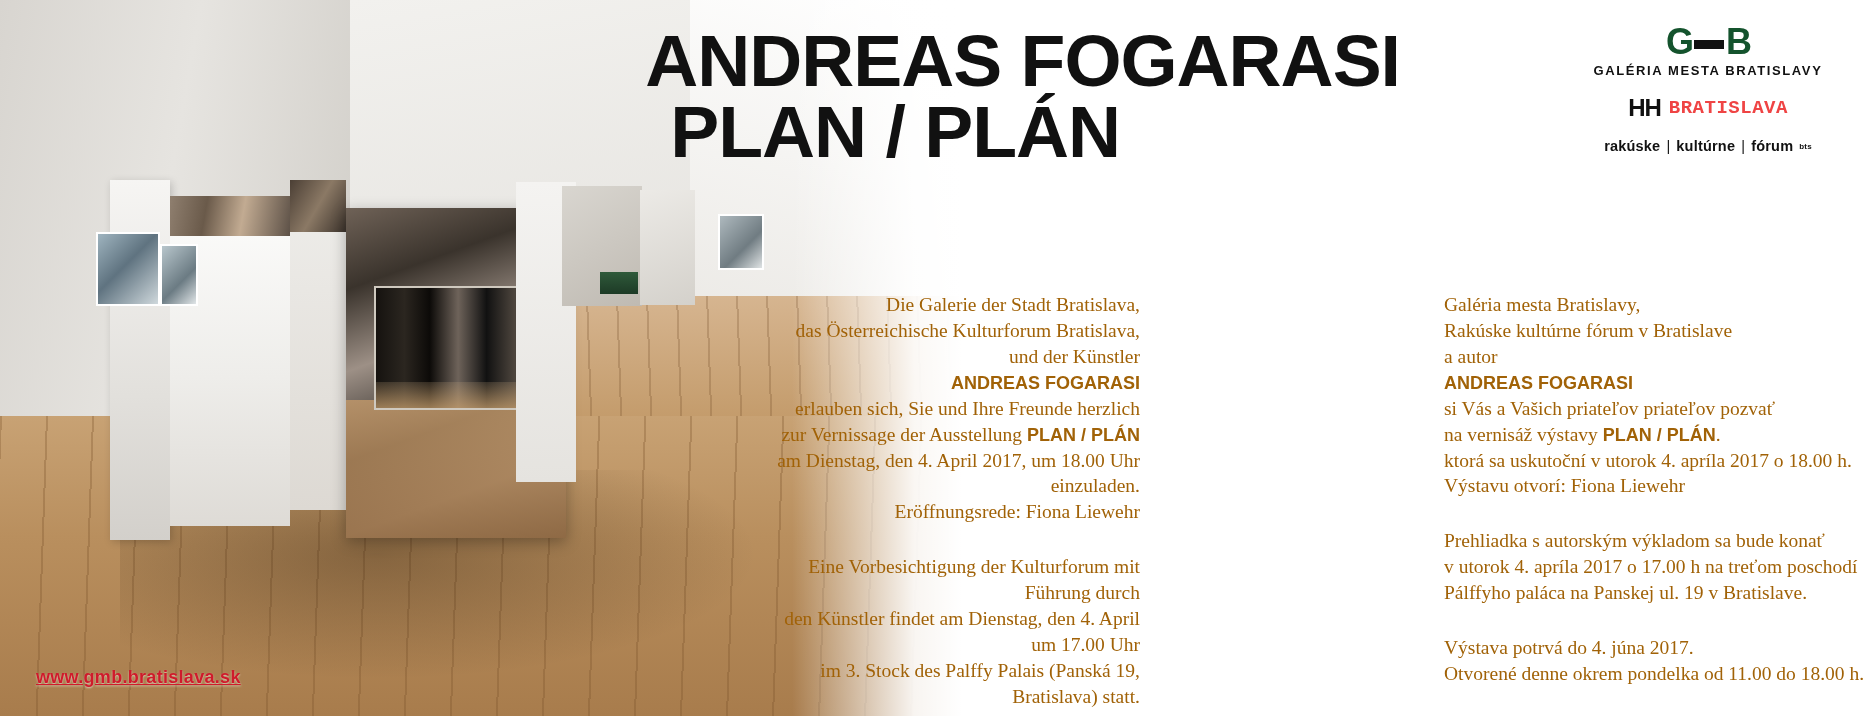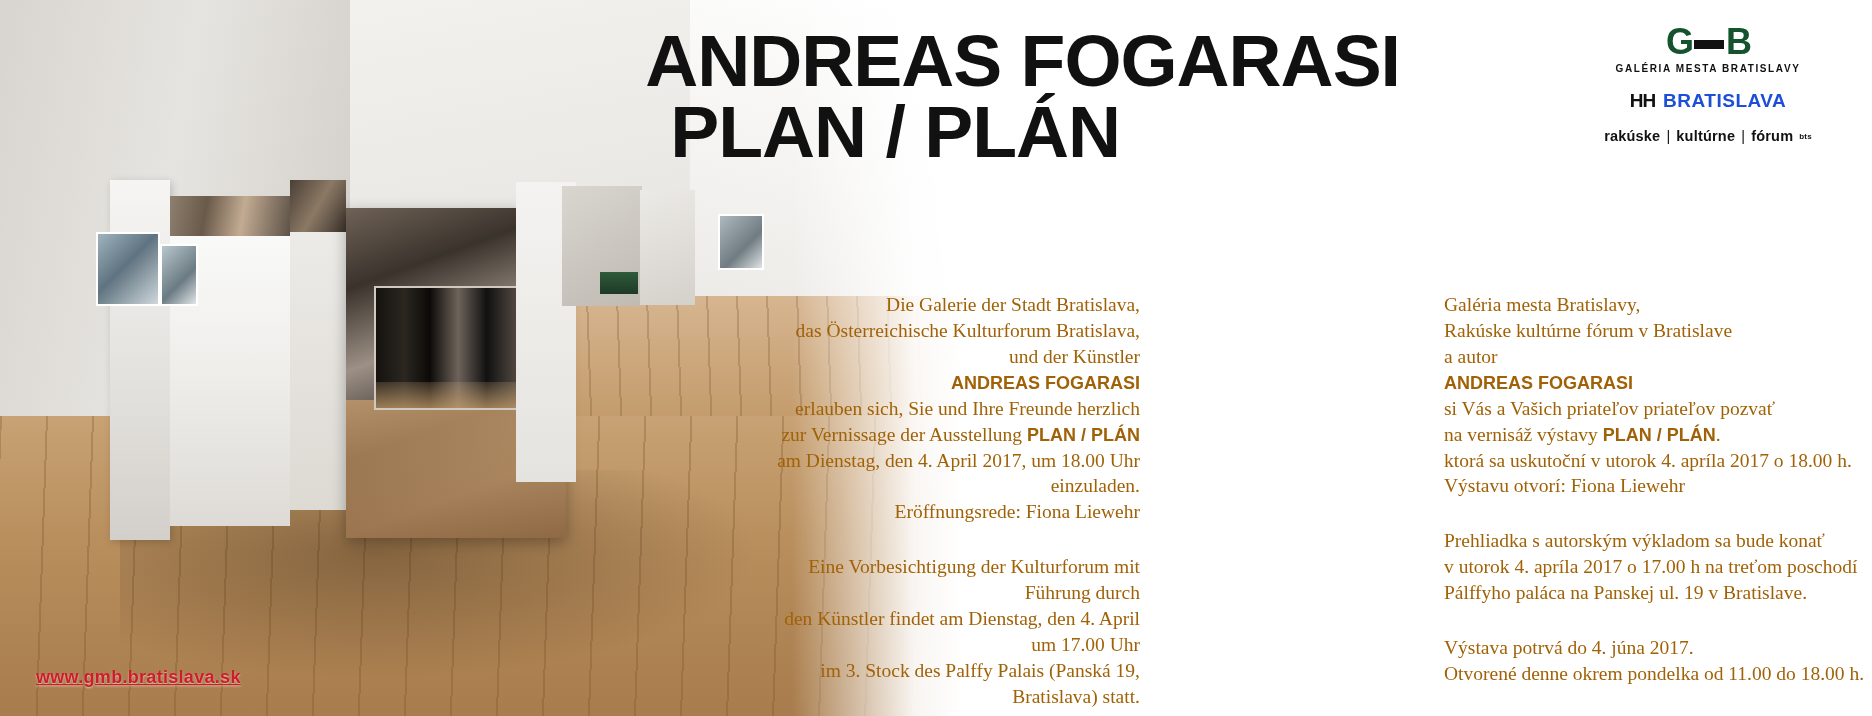--- a/index.html
+++ b/index.html
@@ -169,33 +169,33 @@
     font-family:"Liberation Sans", sans-serif;
     font-weight:bold;font-size:36px;color:#14532d;letter-spacing:-2px;
     line-height:1;
   }
   .gmb-mark .bar{
     display:inline-block;width:30px;height:9px;background:#111;
     vertical-align:middle;margin:0 2px;
   }
   .gmb-sub{
     font-family:"Liberation Sans", sans-serif;
-    font-weight:bold;font-size:10px;letter-spacing:1.6px;color:#111;
+    font-weight:bold;font-size:13px;letter-spacing:1.6px;color:#111;
     margin-top:3px;
   }
   .city-logo{
     margin-top:16px;display:flex;justify-content:center;align-items:center;gap:8px;
   }
   .city-mark{
     font-family:"Liberation Sans", sans-serif;font-weight:bold;
-    font-size:19px;color:#111;letter-spacing:-1px;
+    font-size:24px;color:#111;letter-spacing:-1px;
   }
   .city-name{
-    font-family:Liberation Sans, sans-serif;font-weight:bold;
-    font-size:19px;color:#1d4ed8;letter-spacing:0.5px;
+    font-family:Liberation Mono, monospace;font-weight:bold;
+    font-size:19px;color:#ef4444;letter-spacing:0.5px;
   }
   .forum-logo{
     margin-top:16px;
     font-family:"Liberation Sans", sans-serif;font-weight:bold;
     font-size:14.5px;color:#111;letter-spacing:0.2px;
     display:flex;justify-content:center;align-items:center;gap:6px;
   }
   .forum-logo .sep{color:#111;font-weight:normal;}
   .forum-logo sup{font-size:8px;}
 

